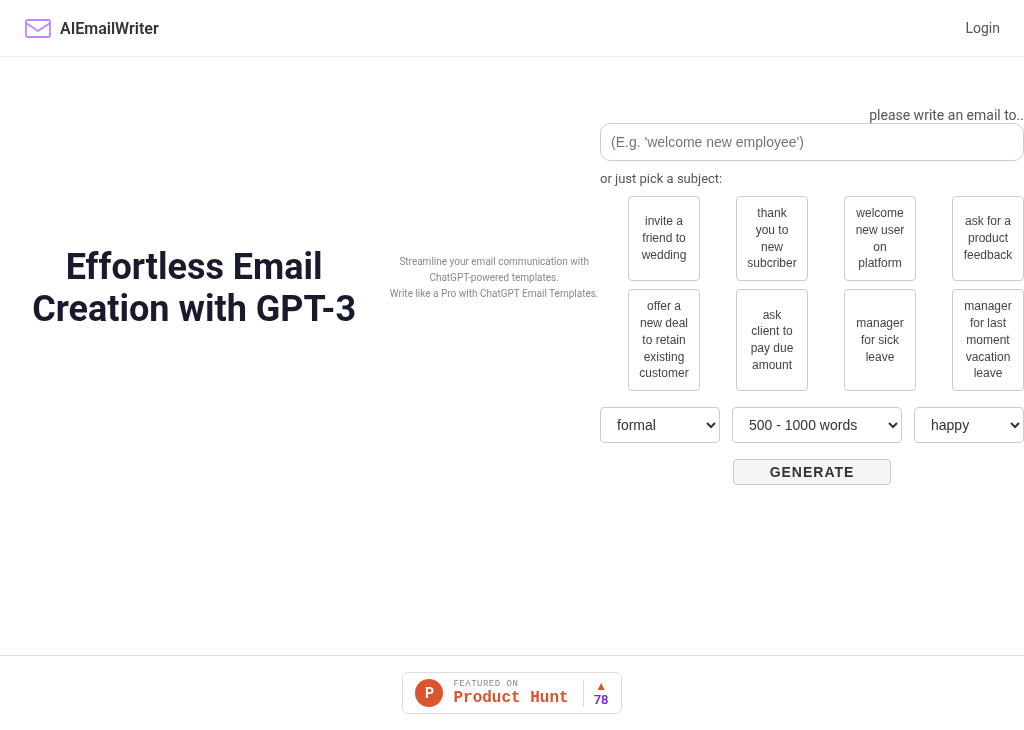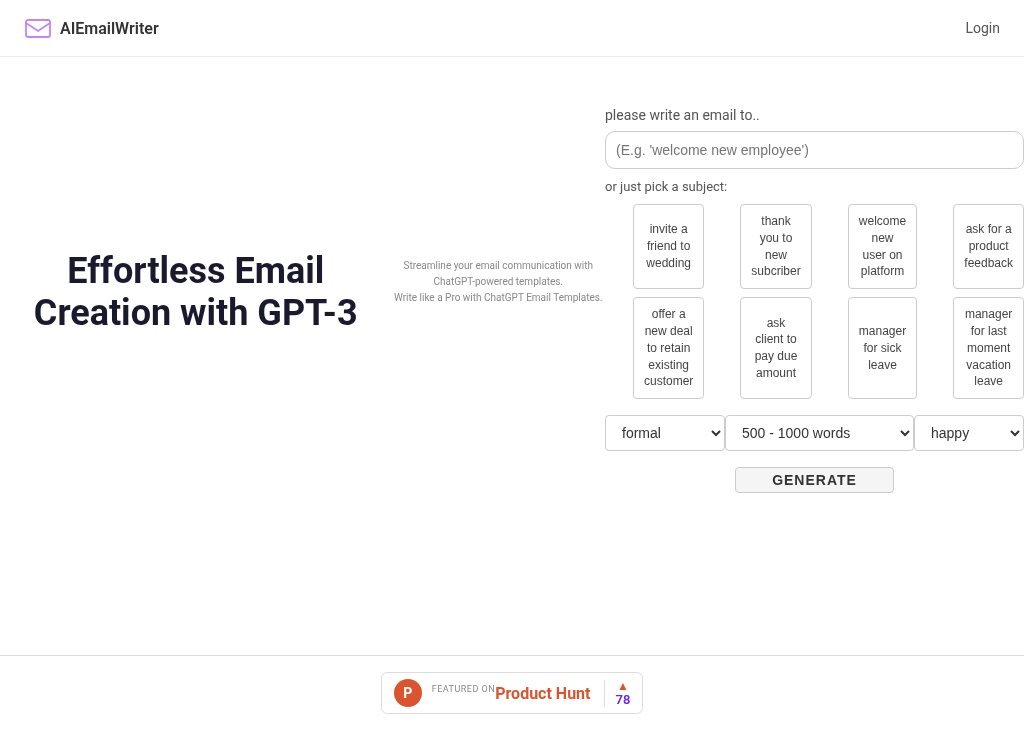--- a/index.html
+++ b/index.html
@@ -76,21 +76,21 @@
     }
 
     
     .form-area {
       width: 520px;
     }
 
     .form-label {
       font-size: 14px;
       color: #555;
-      margin-bottom: 8px;
+      text-align: right;
     }
 
     .email-input {
       width: 100%;
       padding: 10px 10px;
       border: 1px solid #ccc;
       border-radius: 10px;
       font-size: 14px;
       color: #999;
       outline: none;
@@ -121,41 +121,42 @@
       cursor: pointer;
       background: #fff;
       line-height: 1.4;
       margin-left: 28px;
     }
 
     
     .dropdowns-row {
       display: flex;
       align-items: center;
+      gap: 12px;
       margin-bottom: 16px;
     }
 
     .dropdown-select {
       padding: 8px 28px 8px 12px;
       border: 1px solid #ccc;
       border-radius: 4px;
       font-size: 14px;
       color: #333;
       background: #fff;
       cursor: pointer;
       appearance: auto;
       outline: none;
     }
 
     .dropdown-tone {
       width: 120px;
     }
 
     .dropdown-words {
-      width: 189px;
+      width: 170px;
     }
 
     .dropdown-mood {
       width: 110px;
     }
 
     
     .generate-btn-row {
       display: flex;
       justify-content: center;
@@ -204,21 +205,22 @@
       display: flex;
       align-items: center;
       justify-content: center;
       color: #fff;
       font-weight: 700;
       font-size: 14px;
     }
 
     .ph-text-area {
       display: flex;
-      flex-direction: row;
+      flex-direction: column;
+      font-family: Liberation Mono, monospace;
     }
 
     .ph-featured {
       font-size: 9px;
       color: #888;
       text-transform: uppercase;
       letter-spacing: 0.5px;
     }
 
     .ph-name {

